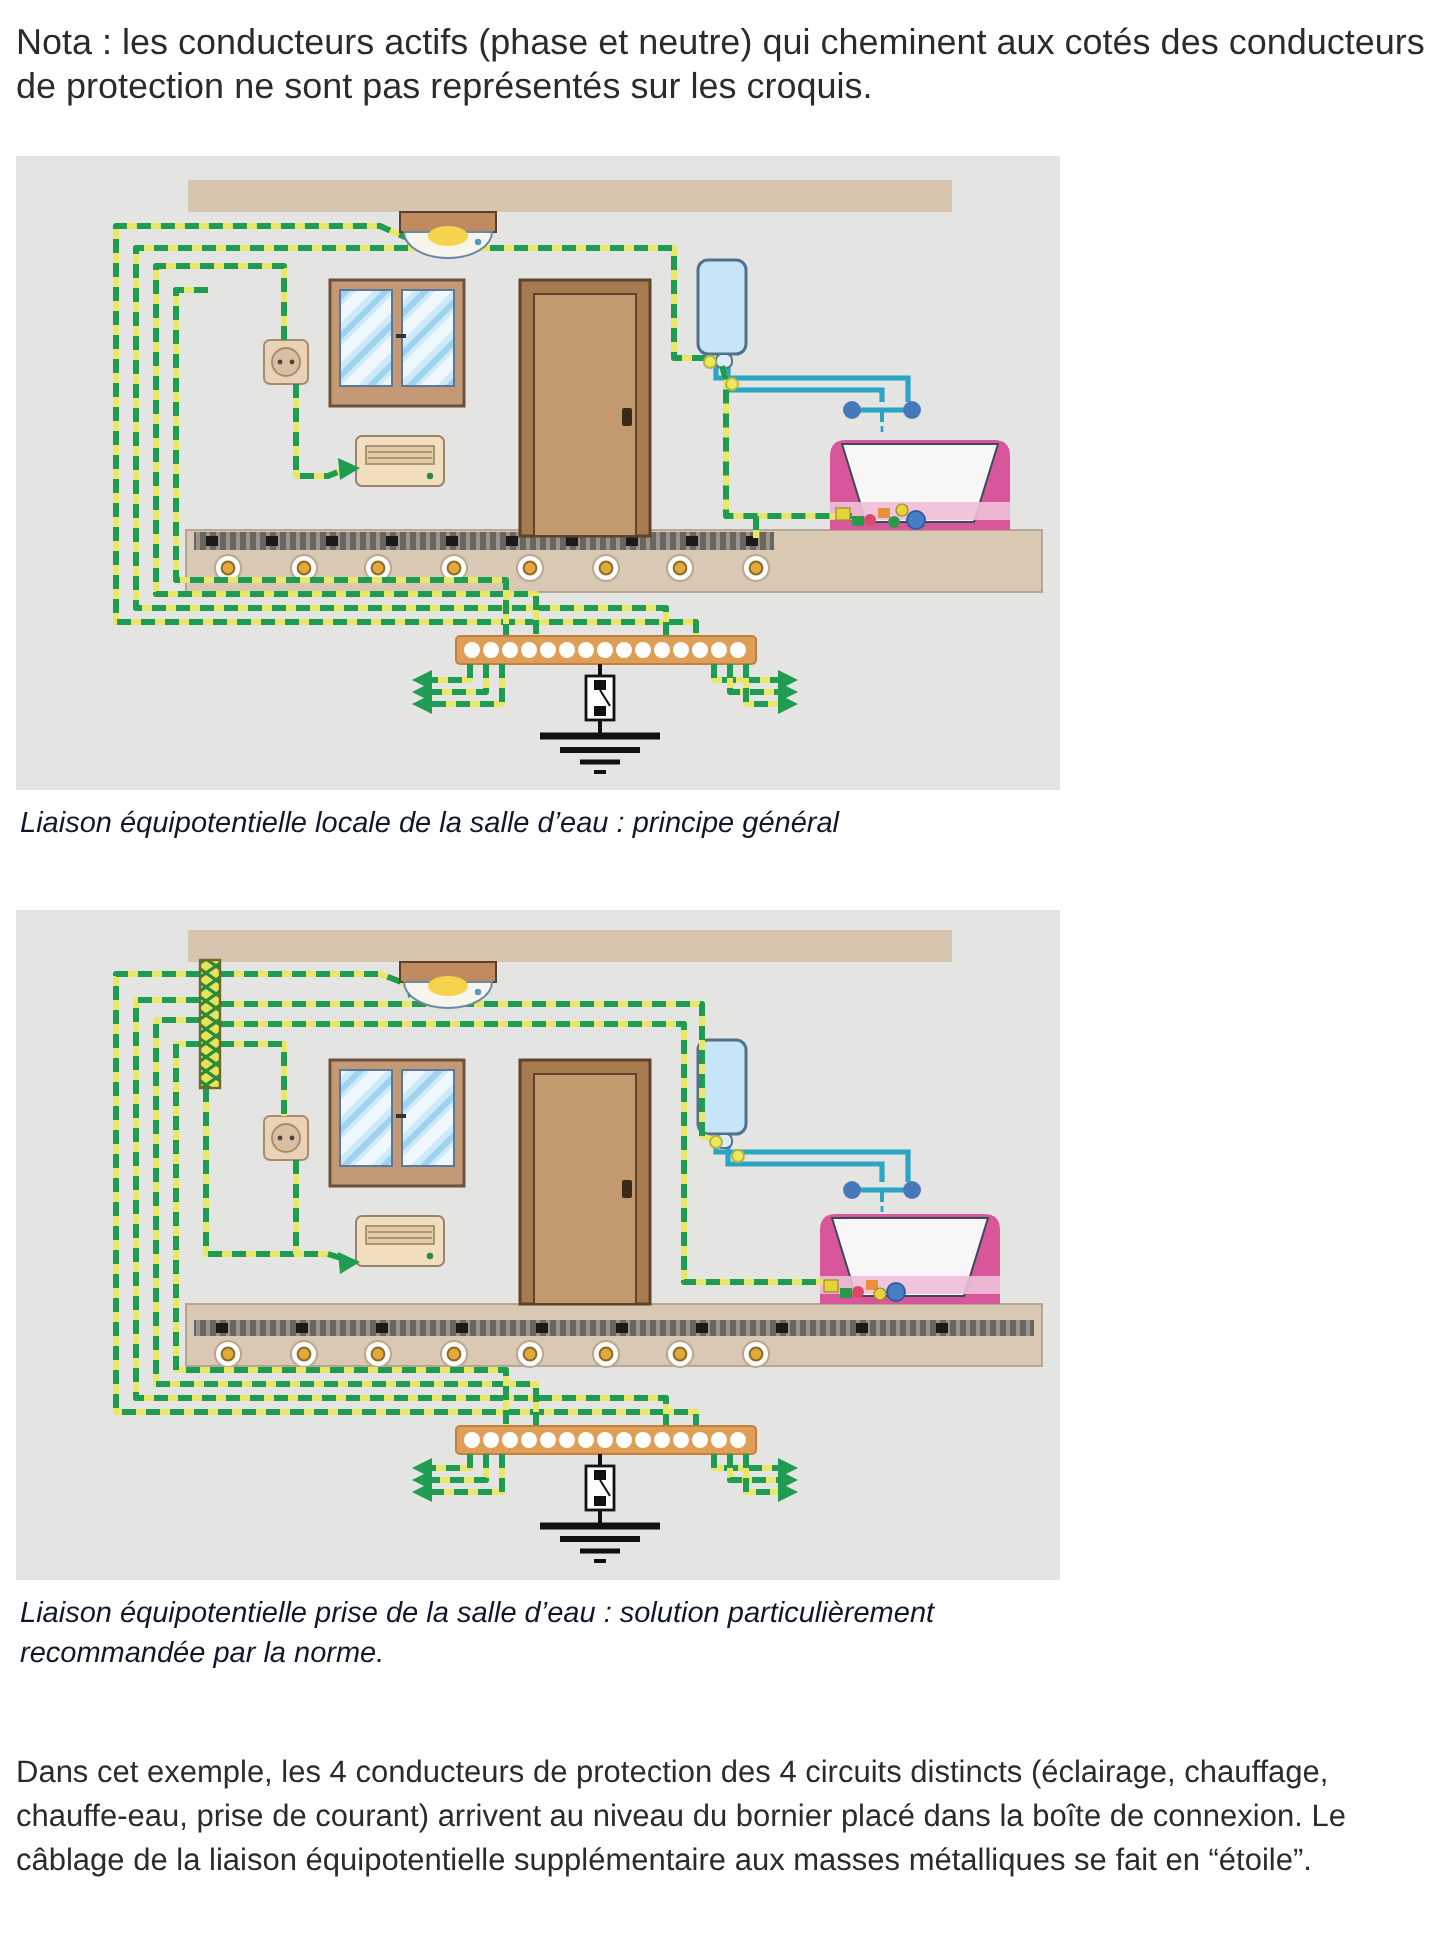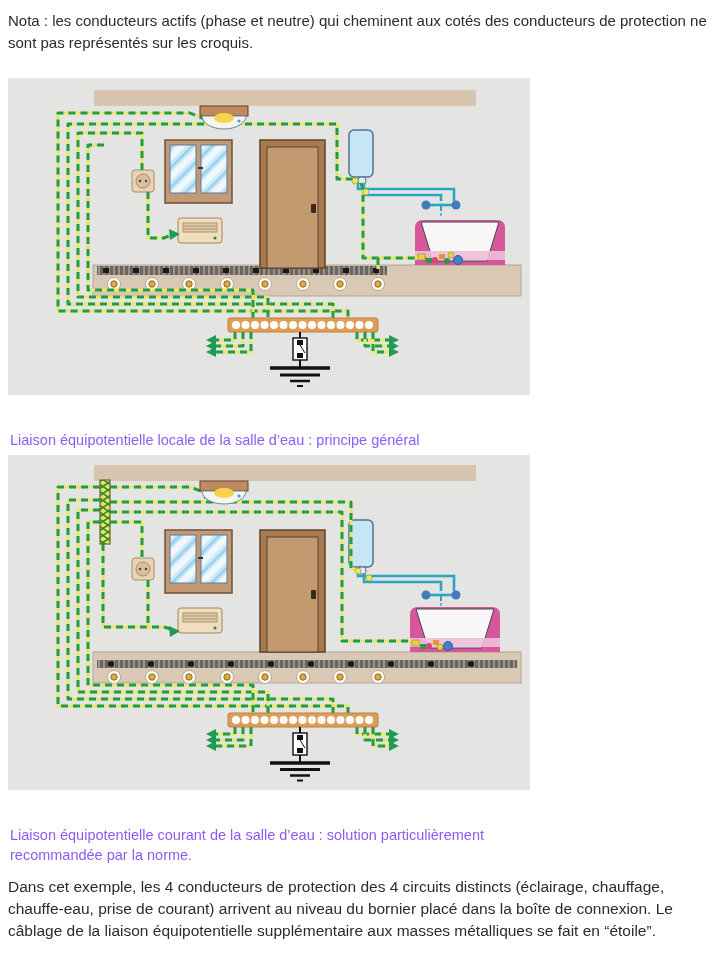--- a/index.html
+++ b/index.html
@@ -1,21 +1,21 @@
 <!DOCTYPE html>
 <html><head>
 <meta charset="utf-8">
 <style>
   html,body{margin:0;padding:0;background:#ffffff;}
   body{width:720px;height:968px;position:relative;font-family:"Liberation Sans",sans-serif;color:#2b2b2b;}
-  .nota{position:absolute;left:8px;top:10px;width:706px;font-size:15px;line-height:22px;color:#2b2b2b;}
+  .nota{position:absolute;left:8px;top:10px;width:706px;font-size:18px;line-height:22px;color:#2b2b2b;}
   .panel{position:absolute;left:8px;background:#e4e4e2;}
   .panel1{top:78px;width:522px;height:317px;}
   .panel2{top:455px;width:522px;height:335px;}
-  .caption{position:absolute;left:10px;width:500px;font-size:14.5px;line-height:20px;color:#8b5cf6;margin-top:28px;}
+  .caption{position:absolute;left:10px;width:500px;font-size:14.5px;line-height:20px;font-style:italic;color:#0f172a;}
   .cap1{top:402px;}
   .cap2{top:797px;}
   .bodytext{position:absolute;left:8px;top:860px;width:706px;font-size:15.5px;line-height:22px;color:#2b2b2b;margin-top:16px;}
   svg{display:block;}
   .wy{fill:none;stroke:#eae767;stroke-width:3;stroke-linejoin:round;stroke-linecap:butt;}
   .wg{fill:none;stroke:#1f9b52;stroke-width:3;stroke-dasharray:7 5;stroke-linejoin:round;stroke-linecap:butt;}
   .pipe{fill:none;stroke:#2aa6c4;stroke-width:2.6;}
   .ah{fill:#1f9b52;stroke:none;}
 </style>
 </head>
@@ -425,15 +425,15 @@
 
   <g>
     <rect x="192" y="26" width="48" height="10" fill="#c08a5f" stroke="#5a4030"></rect>
     <path d="M194,36 A22,13 0 0 0 238,36 Z" fill="#f7f4ec" stroke="#6888a8"></path>
     <ellipse cx="216" cy="38" rx="10" ry="5" fill="#f3d44c"></ellipse>
     <circle cx="231" cy="41" r="1.6" fill="#5599cc"></circle>
   </g>
 </svg>
 </div>
 
-<div class="caption cap2">Liaison équipotentielle courant de la salle d’eau : solution particulièrement recommandée par la norme.</div>
+<div class="caption cap2">Liaison équipotentielle prise de la salle d’eau : solution particulièrement recommandée par la norme.</div>
 
 <div class="bodytext">Dans cet exemple, les 4 conducteurs de protection des 4 circuits distincts (éclairage, chauffage, chauffe-eau, prise de courant) arrivent au niveau du bornier placé dans la boîte de connexion. Le câblage de la liaison équipotentielle supplémentaire aux masses métalliques se fait en “étoile”.</div>
 
 </body></html>

